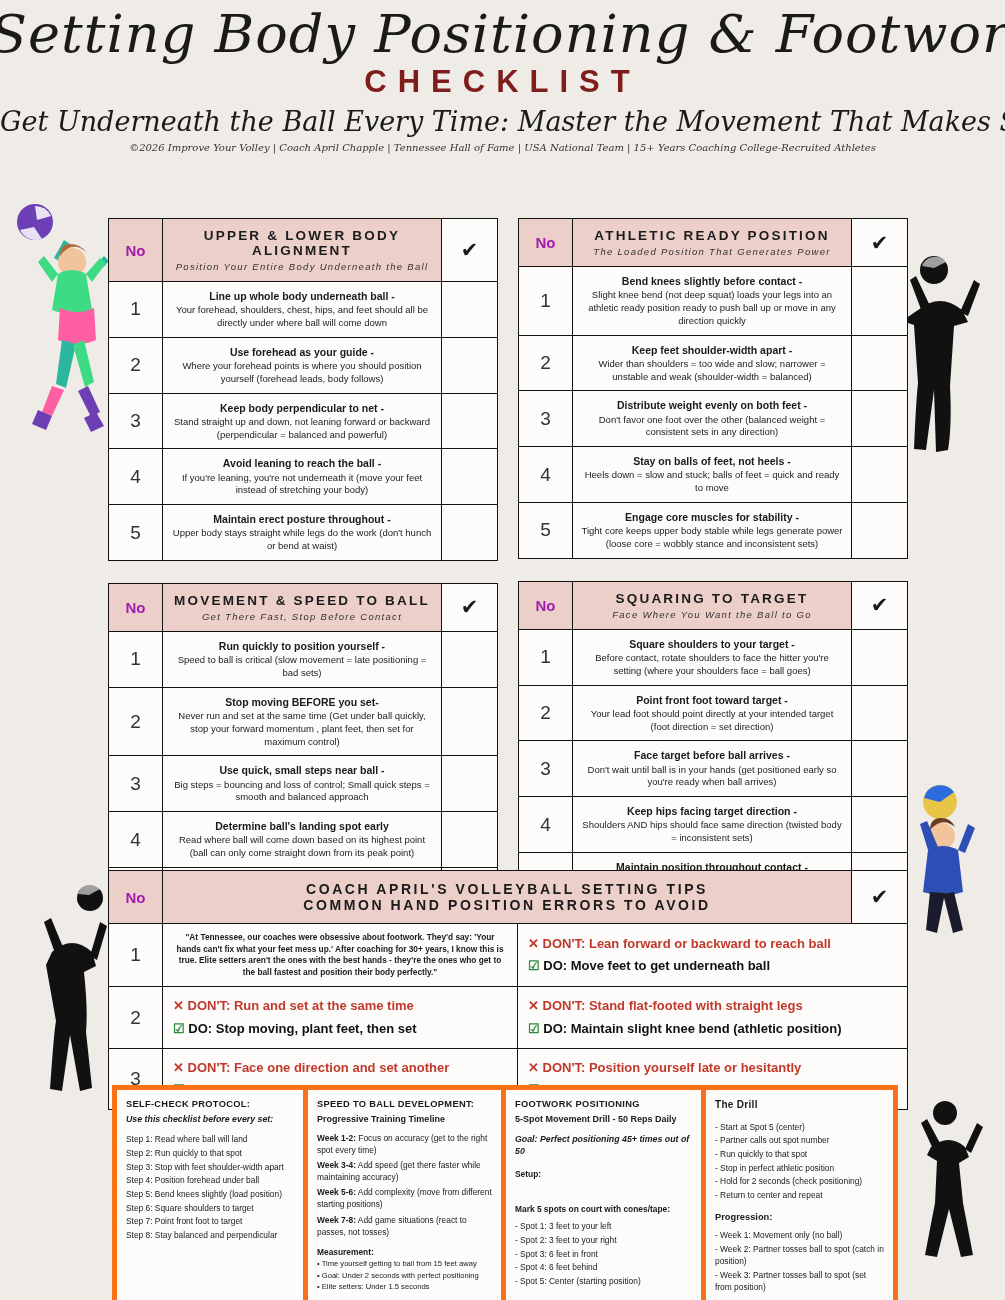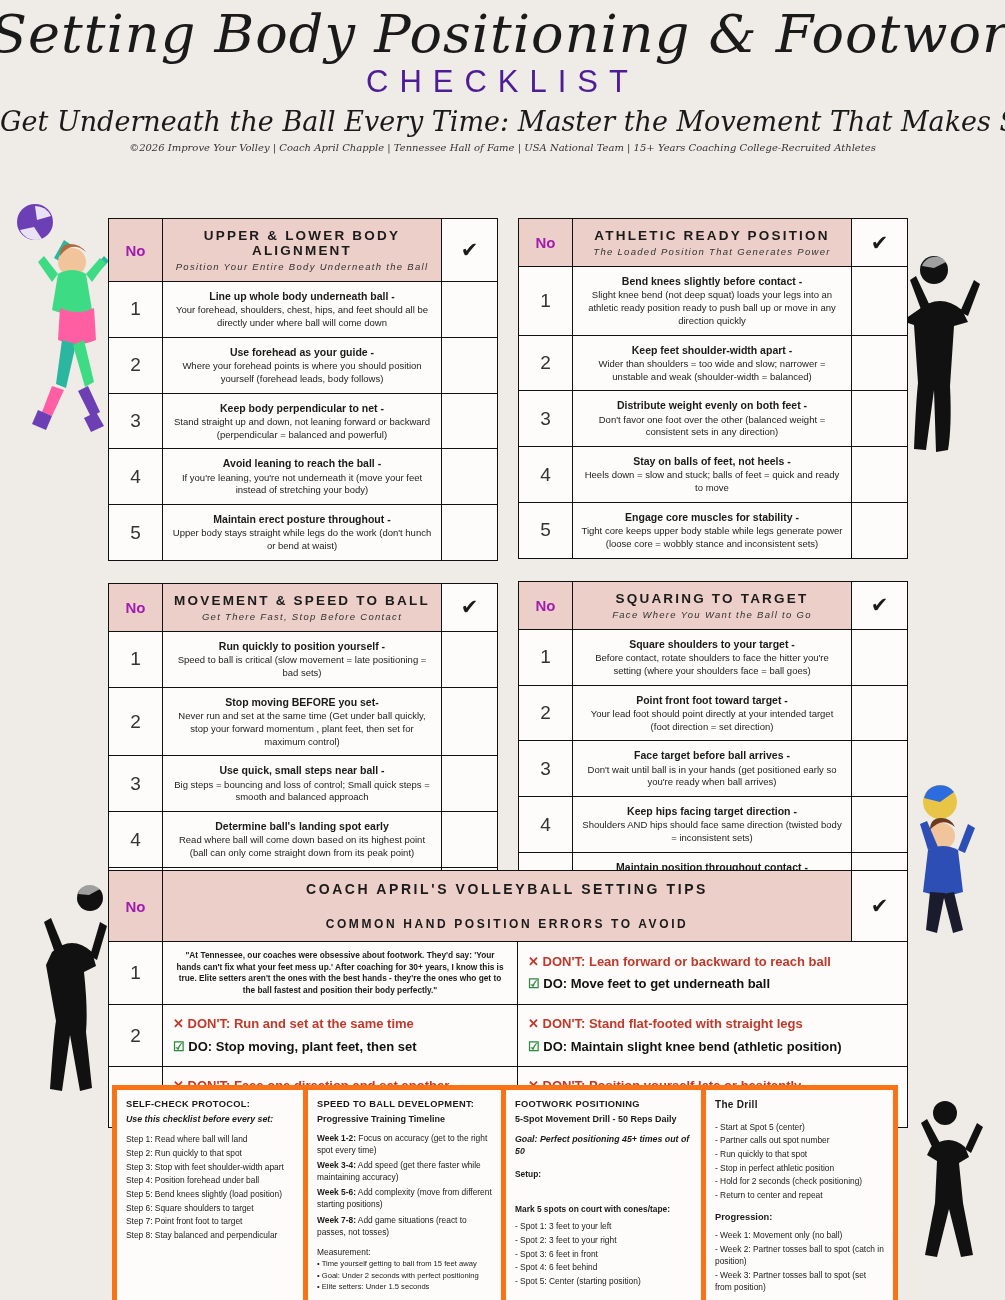--- a/index.html
+++ b/index.html
@@ -22,23 +22,23 @@
     font-size:53px;
     font-weight:400;
     letter-spacing:1px;
     line-height:1.05;
     white-space:nowrap;
     transform:scaleX(1.02);
   }
   .checklist-word {
     font-size:31px;
     letter-spacing:11px;
-    font-weight:400;
+    font-weight:700;
     margin-top:2px;
-    color:#4c1d95;
+    color:#7f1d1d;
   }
   .subtitle-script {
     font-family:"DejaVu Serif", serif;
     font-style:italic;
     font-size:27px;
     margin-top:6px;
     white-space:nowrap;
   }
   .credit {
     font-family:"DejaVu Serif", serif;
@@ -70,21 +70,21 @@
   .item-cell { padding:7px 8px; text-align:center; line-height:1.35; }
   .item-cell .lead { font-size:10.5px; font-weight:bold; display:block; }
   .item-cell .desc { font-size:9.5px; display:block; margin-top:1px; color:#222; }
 
   
   .tips { position:absolute; top:870px; left:108px; width:800px; }
   table.tips-tbl { border-collapse:collapse; width:800px; }
   table.tips-tbl td { border:1px solid #111; background:#fdfcfb; vertical-align:middle; }
   .tips-hdr { background:#eccfc9 !important; text-align:center; padding:10px 6px; }
   .tips-hdr .l1 { font-size:14px; font-weight:bold; letter-spacing:2.6px; }
-  .tips-hdr .l2 { font-size:12px; font-weight:bold; letter-spacing:2.6px; margin-top:20px; }
+  .tips-hdr .l2 { font-size:14px; font-weight:bold; letter-spacing:2.6px; margin-top:0; }
   .quote-cell { padding:8px 10px; text-align:center; font-size:8.3px; font-weight:bold; line-height:1.4; }
   .dd-cell { padding:8px 10px; font-size:13px; line-height:1.7; }
   .dont { color:#c0392b; font-weight:bold; }
   .do { color:#111; font-weight:bold; }
   .xmark { color:#c0392b; font-weight:bold; }
   .cmark { color:#2e8b3d; font-weight:bold; }
 
   
   .bottom { position:absolute; top:1085px; left:112px; width:786px; display:flex; gap:0; }
   .bbox { border:5px solid #f97316; background:#fdfcfb; padding:8px 9px; font-size:8.4px; line-height:1.45; }
@@ -467,21 +467,21 @@
     </div>
 
     <div class="bbox b2">
       <h4>SPEED TO BALL DEVELOPMENT:</h4>
       <div class="sub">Progressive Training Timeline</div>
       <p><b>Week 1-2:</b> <span>Focus on accuracy (get to the right spot every time)</span></p>
       <p><b>Week 3-4:</b> <span>Add speed (get there faster while maintaining accuracy)</span></p>
       <p><b>Week 5-6:</b> <span>Add complexity (move from different starting positions)</span></p>
       <p><b>Week 7-8:</b> <span>Add game situations (react to passes, not tosses)</span></p>
       <div style="height:5px"></div>
-      <div style="font-weight:normal;">Measurement:</div>
+      <div style="font-weight:bold;">Measurement:</div>
       <div style="font-size:7.6px; line-height:1.5;">
         <div>• Time yourself getting to ball from 15 feet away</div>
         <div>• Goal: Under 2 seconds with perfect positioning</div>
         <div>• Elite setters: Under 1.5 seconds</div>
       </div>
     </div>
 
     <div class="bbox b3">
       <h4>FOOTWORK POSITIONING</h4>
       <div class="sub">5-Spot Movement Drill  - 50 Reps Daily</div>

